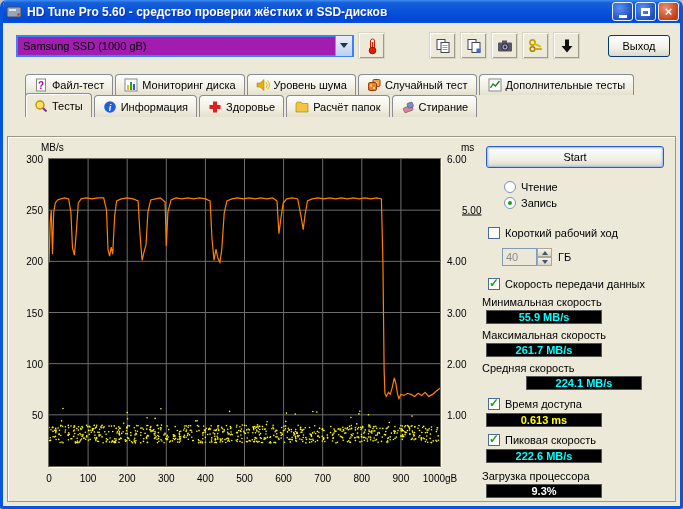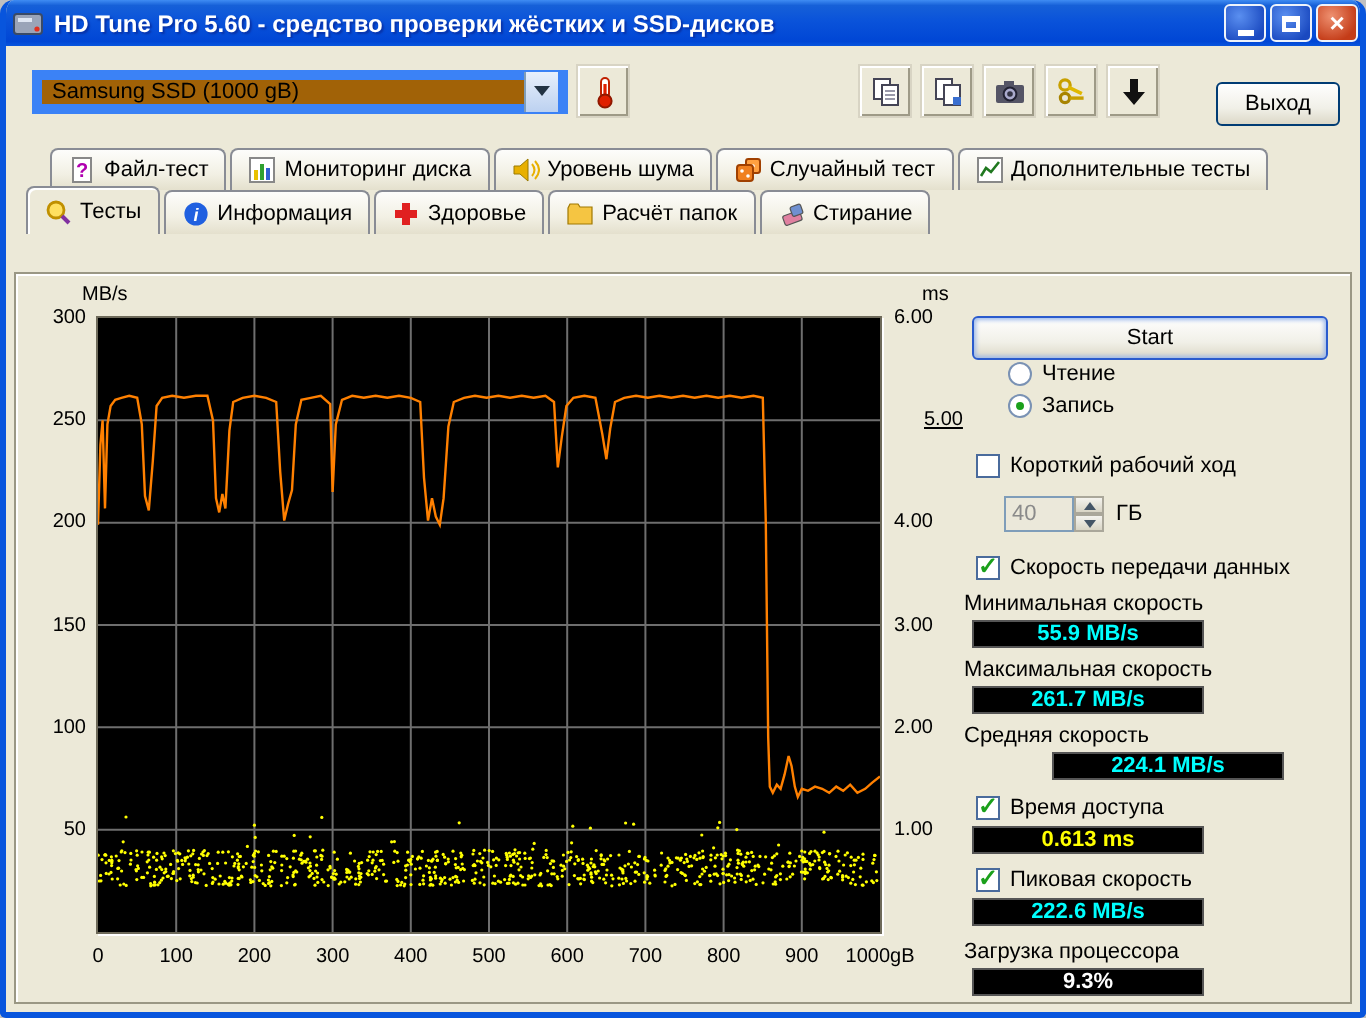--- a/index.html
+++ b/index.html
@@ -25,41 +25,41 @@
   .btn-blue{background:radial-gradient(circle at 35% 30%,#5a8ff0,#1a49c0 80%);}
   .btn-red{background:radial-gradient(circle at 35% 30%,#ee9070,#c43c18 75%);}
   .glyph-min{width:8px;height:3px;background:#fff;margin-top:9px;}
   .glyph-max{width:9px;height:8px;border:2px solid #fff;border-top-width:3px;}
   .glyph-close{color:#fff;font-weight:bold;font-size:13px;line-height:13px;}
   
   .menubar{height:19px;display:flex;align-items:center;padding-left:2px;}
   .menu-item{padding:2px 8px;cursor:default;}
   .menu-item::first-letter{text-decoration:underline;}
   .toolbar{height:45px;display:flex;align-items:center;padding:0 10px 0 13px;}
-  .combo{width:268px;height:22px;border:5px solid #3b82f6;background:#a16207;display:flex;align-items:center;}
+  .combo{width:338px;height:22px;border:2px solid #3b82f6;background:#a21caf;display:flex;align-items:center;}
   .combo-text{flex:1;padding:0 5px;white-space:nowrap;overflow:hidden;}
   .combo-btn{width:17px;height:20px;border-left:1px solid #7f9db9;
     background:linear-gradient(#e8f0fc,#bcd1f0);display:flex;align-items:center;justify-content:center;}
   .combo-arrow{width:0;height:0;border:4px solid transparent;border-top:5px solid #234;margin-top:4px;}
   .tool-btn{width:27px;height:27px;margin-left:4px;background:#ece9d8;border:1px solid #d8d4c4;
     box-shadow:inset 1px 1px 0 #fff,inset -1px -1px 0 #9e9a87;
     display:flex;align-items:center;justify-content:center;cursor:pointer;}
   .xp-btn{height:22px;border:1px solid #003c74;border-radius:3px;
     background:linear-gradient(#fefefe,#f1f0e8 60%,#dcd8c8);
-    font-family:"Liberation Sans",sans-serif;font-size:11px;display:flex;align-items:center;justify-content:center;cursor:pointer;margin-top:12px;}
+    font-family:"Liberation Sans",sans-serif;font-size:11px;display:flex;align-items:center;justify-content:center;cursor:pointer;}
   .exit-btn{width:62px;margin-left:28px;}
   .spacer{flex:1;}
   
   .tabrow1{margin-top:6px;padding-left:22px;height:21px;display:flex;}
   .tabrow2{padding-left:10px;height:22px;display:flex;position:relative;z-index:3;}
   .tab{display:inline-flex;align-items:center;gap:4px;padding:0 8px;margin-right:2px;
     border:1px solid #898c95;border-bottom:none;border-radius:4px 4px 0 0;
     background:linear-gradient(#fdfdfb,#f2f0e4 60%,#e4e0cd);height:100%;cursor:pointer;white-space:nowrap;}
   .tab.active{background:#ece9d8;height:24px;margin-top:-2px;position:relative;z-index:5;
-    box-shadow:inset 1px 1px 0 #fff;}
+    box-shadow:inset 1px 1px 0 #fff;margin-left:12px;}
   .tab svg{flex:0 0 auto;}
   
   .content{
     position:absolute;left:4px;right:4px;top:136px;bottom:4px;
     background:#ece9d8;border:1px solid #9a9784;box-shadow:inset 1px 1px 0 #fff;
   }
   .chart-region{position:absolute;inset:0;}
   .plot-frame{position:absolute;left:40px;top:21px;width:393px;height:309px;
     border:1px solid #6e6a5a;box-shadow:1px 1px 0 #fff;background:#000;}
   .tick{position:absolute;font-size:10px;color:#000;white-space:nowrap;}

